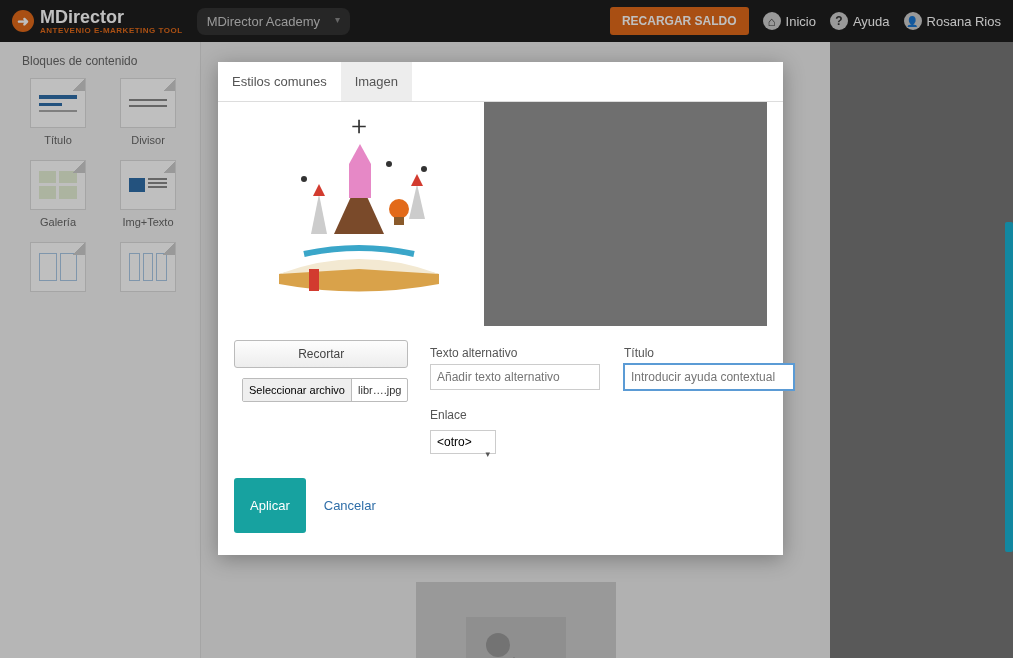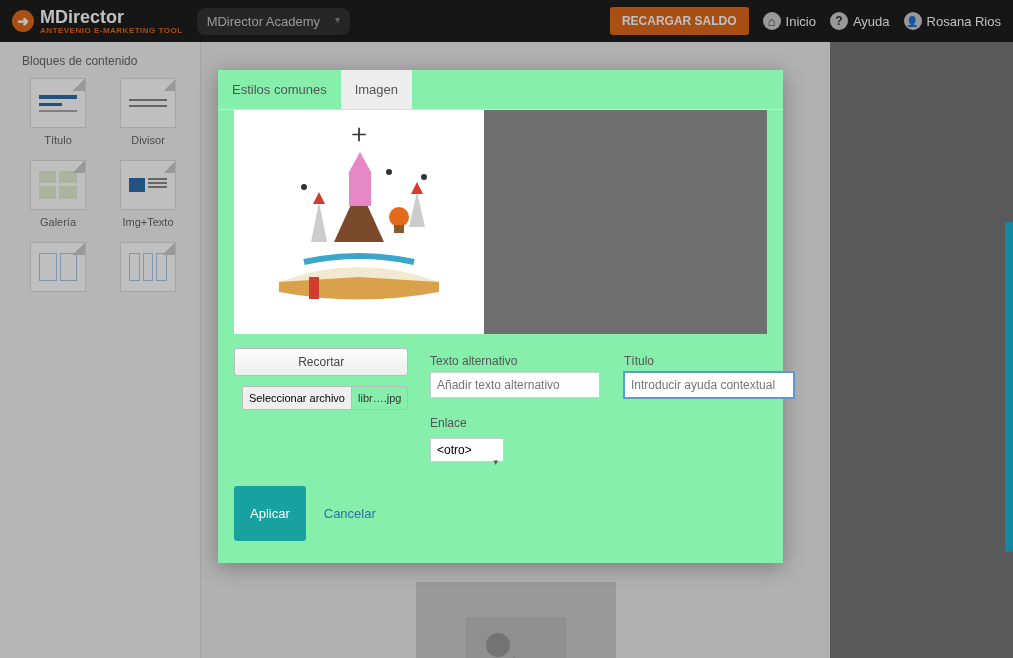--- a/index.html
+++ b/index.html
@@ -45,21 +45,21 @@
   .cols { display:flex; gap:3px; width:70%; height:60%;}
   .cols div{ flex:1; border:1px solid #aac8e6;}
 
   .canvas { flex:1; background:#ececec; border-left:1px solid #ddd; position:relative; padding-top:520px;}
   .ph-box { position:absolute; left:50%; top:540px; transform:translateX(-50%); width:200px; height:150px; background:#ccc; display:flex; align-items:center; justify-content:center;}
   .ph-box svg{ width:100px; height:80px;}
   .lorem { position:absolute; top:410px; right:-10px; width:200px; font-size:13px; color:#666; line-height:1.5; text-align:left; }
 
   
   .dim { position:absolute; inset:0; background:rgba(0,0,0,.25);}
-  .modal { position:absolute; top:70px; left:218px; width:565px; background:#86efac; box-shadow:0 4px 20px rgba(0,0,0,.3); }
+  .modal { position:absolute; top:62px; left:218px; width:565px; background:#ffffff; box-shadow:0 4px 20px rgba(0,0,0,.3); }
   .m-tabs { display:flex; border-bottom:1px solid #ddd;}
   .m-tab { padding:12px 14px; font-size:13px; color:#555; cursor:pointer;}
   .m-tab.active { background:#ededed; }
   .m-body { padding:0 0 18px;}
   .img-area { display:flex; margin:0 16px 0 16px; height:224px; }
   .img-preview { width:250px; background:#fff; position:relative; display:flex; align-items:center; justify-content:center;}
   .img-preview svg { width:220px; height:180px;}
   .plus { position:absolute; top:10px; left:50%; transform:translateX(-50%); font-size:26px; color:#333; font-weight:300; line-height:1;}
   .img-gray { flex:1; background:#6f6f6f;}
   .file-row{ display:flex; gap:10px; padding:14px 16px 4px; align-items:flex-start; flex-wrap:wrap;}
@@ -67,21 +67,21 @@
   .file-sel{ display:flex; align-items:center; border:1px solid #bbb; border-radius:2px; overflow:hidden; font-size:11px;margin-left:8px;}
   .file-sel button{ background:#efefef; border:none; border-right:1px solid #bbb; padding:5px 6px; font-size:11px; cursor:pointer;}
   .file-sel span{ padding:5px 6px; color:#333;}
   .fields { display:flex; gap:24px; padding:0 16px 10px; margin-top:-60px; margin-left:196px;}
   .fcol{ display:flex; flex-direction:column; gap:4px; }
   .flabel{ font-size:12px; color:#555;}
   .finput{ border:1px solid #ccc; padding:5px 6px; font-size:12px; width:170px; color:#333;}
   .finput.focused{ border-color:#5b9bd5; box-shadow:0 0 0 1px #5b9bd5;}
   .fields2 { display:flex; gap:8px; padding:8px 16px 0 212px; align-items:flex-end;}
   .fields2 .fcol .flabel{ margin-bottom:4px;}
-  .sel{ border:1px solid #ccc; padding:4px 32px 4px 6px; font-size:12px; background:#fff; position:relative; width:74px; }
+  .sel{ border:1px solid #ccc; padding:4px 32px 4px 6px; font-size:12px; background:#fff; position:relative; width:66px; }
   .sel::after{ content:"▾"; position:absolute; right:5px; font-size:9px; color:#555;}
   .wide{ width:270px;}
   .m-actions{ display:flex; gap:18px; align-items:center; padding:24px 16px 4px;}
   .btn-teal{ background:#17a2a0; color:#fff; border:none; padding:20px 16px; border-radius:3px; font-size:13px; cursor:pointer;}
   .link-cancel{ color:#2f6ea8; font-size:13px; cursor:pointer;}
 
   .right-strip { position:absolute; right:0; top:180px; width:8px; height:330px; background:#19b5d6; border-radius:2px;}
 </style>
 </head>
 <body>

